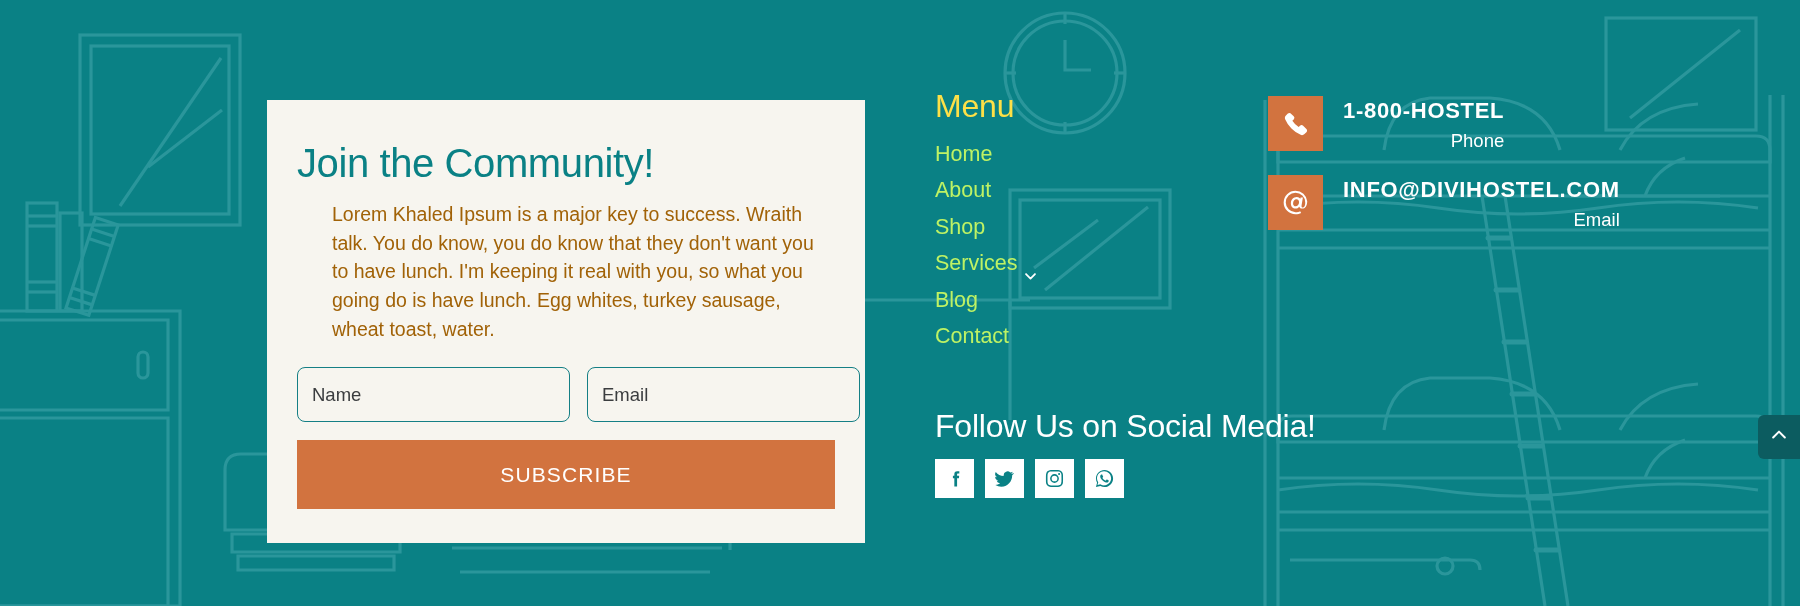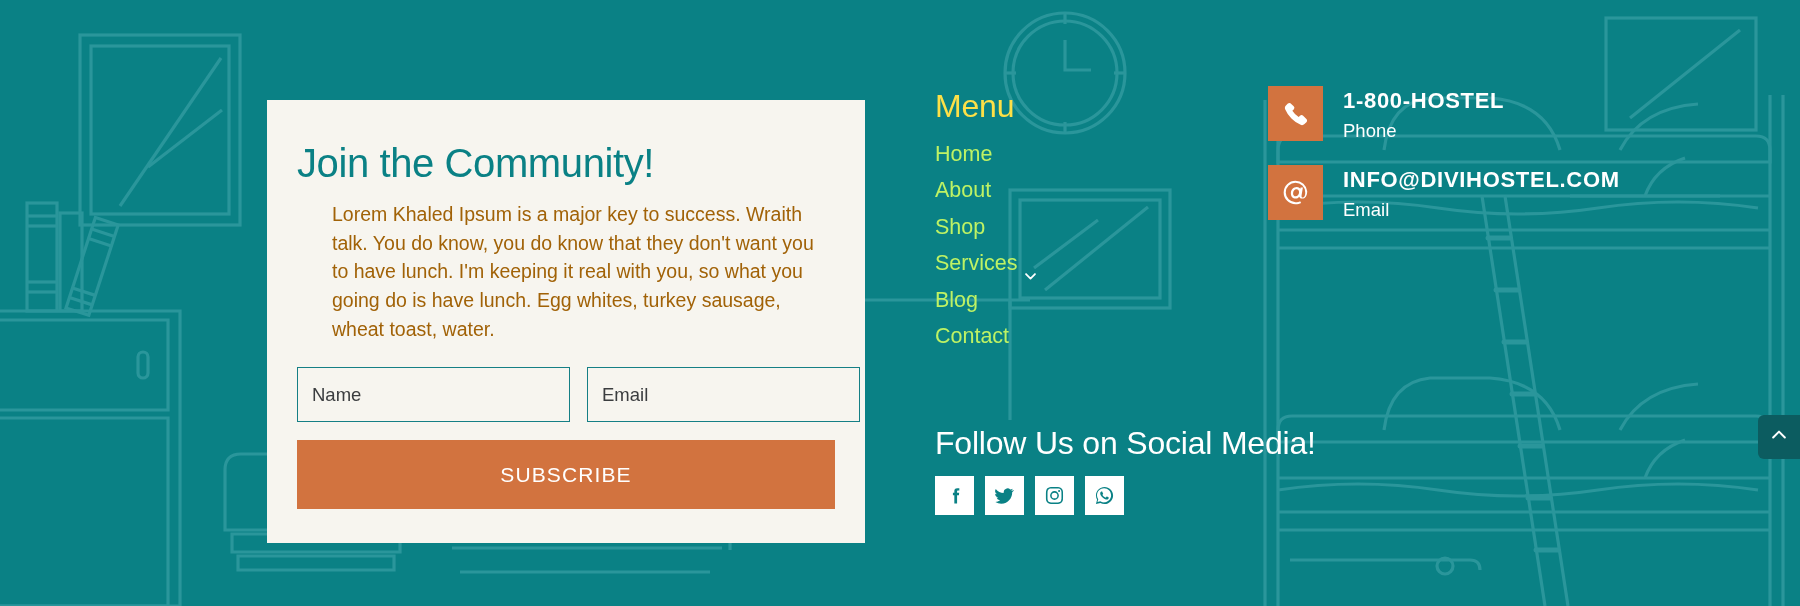--- a/index.html
+++ b/index.html
@@ -65,21 +65,21 @@
   .field {
     flex: 1 1 0;
     height: 55px;
     background: #f7f5ef;
     border: 1.6px solid #157f85;
     color: #3b3d3f;
     font-family: "Liberation Sans", sans-serif;
     font-size: 18.5px;
     padding: 0 14px;
     outline: none;
-    border-radius: 0;
+    border-radius: 8px;
   }
   .field::placeholder { color: #3b3d3f; opacity: 1; }
   .subscribe-btn {
     display: block;
     width: 100%;
     height: 69px;
     background: #d2733f;
     border: none;
     color: #ffffff;
     font-family: "Liberation Sans", sans-serif;
@@ -119,21 +119,21 @@
     display: inline-block;
     width: 13px;
     height: 13px;
     position: relative;
     top: 1px;
   }
 
   .social-block {
     position: absolute;
     left: 935px;
-    top: 425px;
+    top: 408px;
     width: 520px;
   }
   .social-heading {
     color: #ffffff;
     font-size: 32px;
     font-weight: 400;
     letter-spacing: -0.2px;
     margin-bottom: 14px;
     white-space: nowrap;
   }
@@ -146,22 +146,23 @@
     align-items: center;
     justify-content: center;
     cursor: pointer;
   }
   .social-btn svg { fill: #0a8185; }
 
   
   .contact-col {
     position: absolute;
     left: 1268px;
-    top: 86px;
+    top: 96px;
     width: 440px;
+    text-align: right;
   }
   .contact-item {
     display: flex;
     align-items: flex-start;
     gap: 20px;
     margin-bottom: 23px;
   }
   .contact-icon {
     width: 55px;
     height: 55px;

